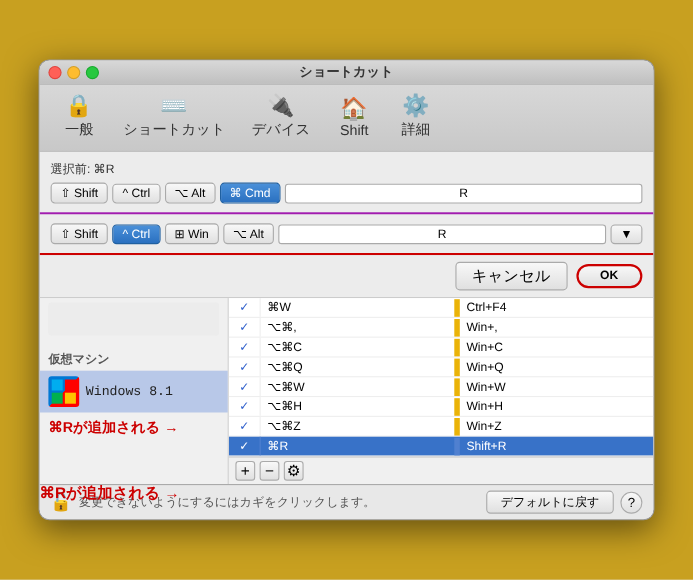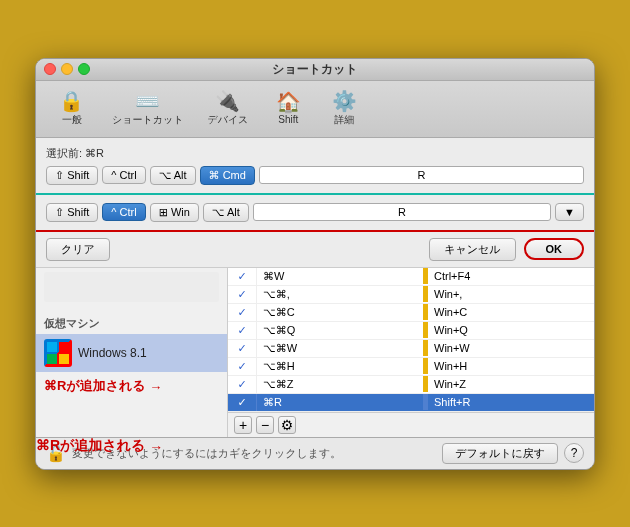--- a/index.html
+++ b/index.html
@@ -64,38 +64,38 @@
       padding: 4px 10px;
       border-radius: 5px;
       cursor: pointer;
       min-width: 52px;
     }
     .toolbar-icon {
       font-size: 20px;
       line-height: 1;
     }
     .toolbar-label {
-      font-size: 10px;
+      font-size: 13px;
       color: #333;
       margin-top: 2px;
     }
     .left-panel {
-      width: 192px;
+      width: 172px;
       border-right: 1px solid #ccc;
       background: #f0f0f0;
       padding: 0;
     }
     .right-panel {
       flex: 1;
       display: flex;
       flex-direction: column;
     }
     .shortcut-section {
       padding: 8px 10px;
-      border-bottom: 2px solid #14b8a6;
+      border-bottom: 2px solid #a21caf;
       background: #ececec;
     }
     .shortcut-label {
       font-size: 11px;
       color: #333;
       margin-bottom: 5px;
     }
     .key-buttons {
       display: flex;
       gap: 4px;
@@ -150,21 +150,21 @@
       border-radius: 4px;
       font-size: 11px;
       border: 1px solid #aaa;
       background: linear-gradient(to bottom, #f8f8f8, #e0e0e0);
       cursor: pointer;
     }
     .spacer { flex: 1; }
     .cancel-btn {
       padding: 3px 14px;
       border-radius: 4px;
-      font-size: 11px;
+      font-size: 14px;
       border: 1px solid #aaa;
       background: linear-gradient(to bottom, #f8f8f8, #e0e0e0);
       cursor: pointer;
       margin-right: 8px;
     }
     .ok-btn {
       padding: 3px 20px;
       border-radius: 20px;
       font-size: 11px;
       border: 2px solid #cc0000;
@@ -198,20 +198,21 @@
       padding: 6px 8px 3px 8px;
       font-weight: bold;
     }
     .vm-item {
       display: flex;
       align-items: center;
       padding: 5px 8px;
       cursor: pointer;
       background: #b8c8e8;
       gap: 6px;
+      font-family: Liberation Mono, monospace;
     }
     .vm-icon {
       width: 28px;
       height: 28px;
       background: linear-gradient(135deg, #0078d4 50%, #ff0000 50%);
       border-radius: 3px;
       display: flex;
       align-items: center;
       justify-content: center;
       font-size: 16px;
@@ -343,21 +344,20 @@
       <button class="key-btn">⇧ Shift</button>
       <button class="key-btn active">^ Ctrl</button>
       <button class="key-btn">⊞ Win</button>
       <button class="key-btn">⌥ Alt</button>
       <input class="key-input" value="R" readonly="" style="">
       <button class="dropdown-btn">▼</button>
     </div>
   </div>
 
   <div class="action-bar">
-    <button class="action-btn">クリア</button>
     <div class="spacer"></div>
     <button class="cancel-btn">キャンセル</button>
     <button class="ok-btn">OK</button>
   </div>
 
   <div class="main-body">
 
     <div class="left-panel">
       <div class="left-panel-upper">
 

